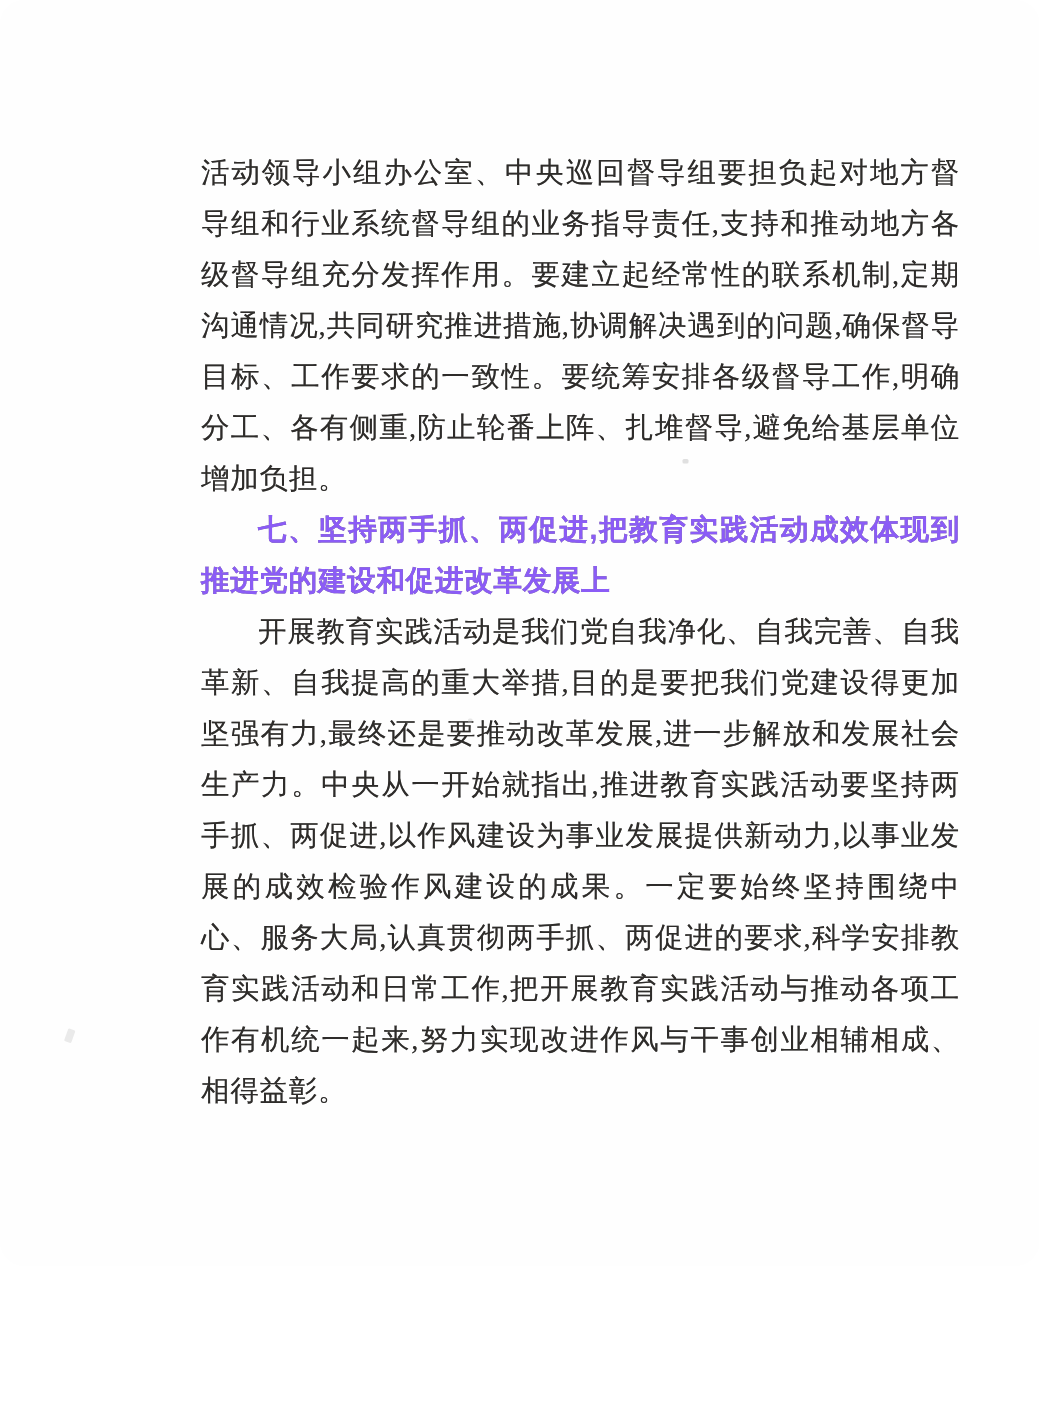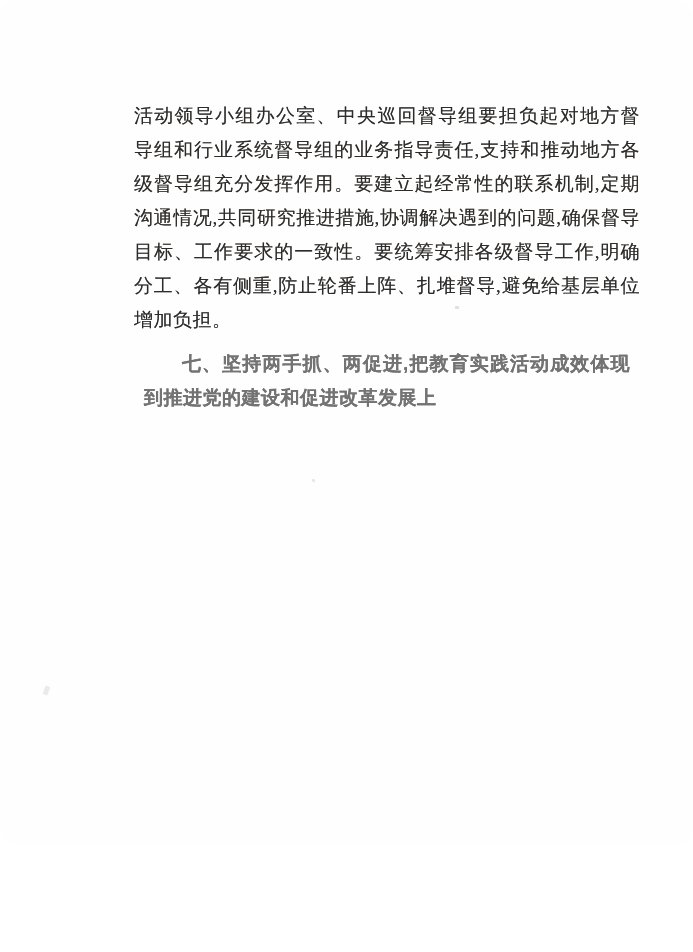--- a/index.html
+++ b/index.html
@@ -30,25 +30,25 @@
   .para {
     margin: 0;
     text-indent: 2em;
     
     text-shadow: 0 0 0.4px rgba(40,40,40,0.55);
   }
   .para.no-indent {
     text-indent: 0;
   }
   .heading {
-    margin: 10px;
+    margin: 0;
     text-indent: 2em;
     font-family: "Liberation Sans", "DejaVu Sans", sans-serif;
     font-weight: bold;
-    color: #737373;
+    color: #8b5cf6;
     text-align: justify;
     text-shadow: 0 0 0.4px rgba(20,20,20,0.6);
   }
   .page-number {
     position: absolute;
     top: 846px;
     right: 64px;
     font-size: 17px;
     letter-spacing: 3px;
     color: #262422;
@@ -73,20 +73,21 @@
 </head>
 <body>
 
 <div class="page">
 
   <div class="content">
     <p class="para no-indent">活动领导小组办公室、中央巡回督导组要担负起对地方督导组和行业系统督导组的业务指导责任,支持和推动地方各级督导组充分发挥作用。要建立起经常性的联系机制,定期沟通情况,共同研究推进措施,协调解决遇到的问题,确保督导目标、工作要求的一致性。要统筹安排各级督导工作,明确分工、各有侧重,防止轮番上阵、扎堆督导,避免给基层单位增加负担。</p>
 
     <p class="heading">七、坚持两手抓、两促进,把教育实践活动成效体现到推进党的建设和促进改革发展上</p>
 
+    <p class="para">开展教育实践活动是我们党自我净化、自我完善、自我革新、自我提高的重大举措,目的是要把我们党建设得更加坚强有力,最终还是要推动改革发展,进一步解放和发展社会生产力。中央从一开始就指出,推进教育实践活动要坚持两手抓、两促进,以作风建设为事业发展提供新动力,以事业发展的成效检验作风建设的成果。一定要始终坚持围绕中心、服务大局,认真贯彻两手抓、两促进的要求,科学安排教育实践活动和日常工作,把开展教育实践活动与推动各项工作有机统一起来,努力实现改进作风与干事创业相辅相成、相得益彰。</p>
 
   </div>
 
   <div class="page-number">— 13 —</div>
 
   <div class="speck s1"></div>
   <div class="speck s2"></div>
   <div class="speck s3"></div>
   <div class="speck s4"></div>
   <div class="speck s5"></div>

